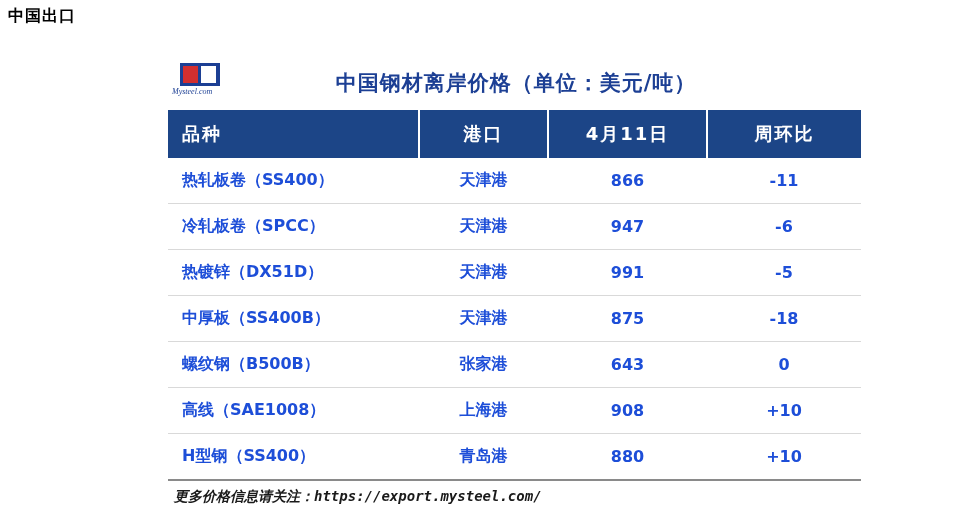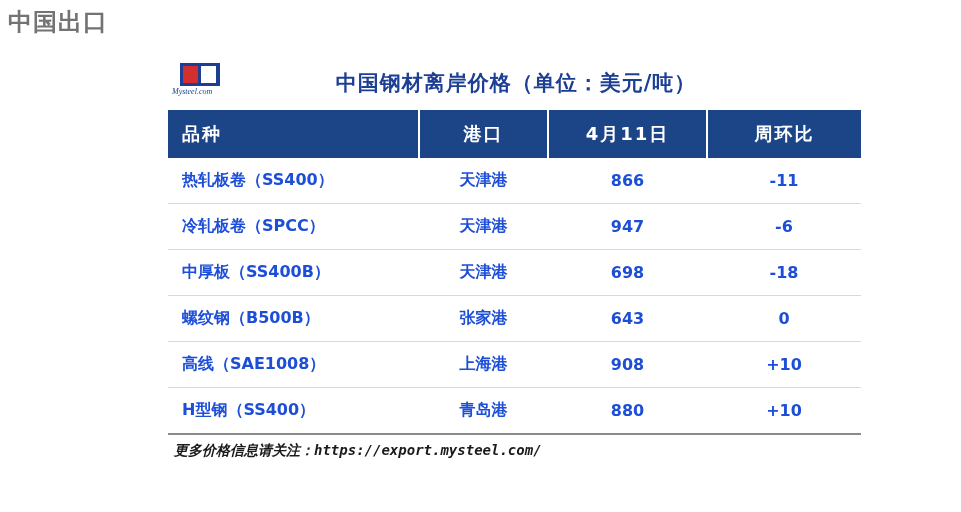--- a/index.html
+++ b/index.html
@@ -11,23 +11,23 @@
     height: 512px;
     background: #ffffff;
     font-family: "Liberation Sans", sans-serif;
     overflow: hidden;
     position: relative;
   }
   .page-heading {
     position: absolute;
     left: 8px;
     top: 6px;
-    font-size: 24px;
-    font-weight: bold;
-    color: #737373;
+    font-size: 16px;
+    font-weight: bold;
+    color: #000000;
     letter-spacing: 1px;
   }
   .card {
     position: absolute;
     left: 168px;
     top: 56px;
     width: 666px;
   }
   .card-header {
     display: flex;
@@ -171,23 +171,29 @@
         <td class="col-price">866</td>
         <td class="col-change chg-down">-11</td>
       </tr>
       <tr>
         <td class="col-variety">冷轧板卷（SPCC）</td>
         <td class="col-port">天津港</td>
         <td class="col-price">947</td>
         <td class="col-change chg-down">-6</td>
       </tr>
       <tr>
+        <td class="col-variety">热镀锌（DX51D）</td>
+        <td class="col-port">天津港</td>
+        <td class="col-price">991</td>
+        <td class="col-change chg-down">-5</td>
+      </tr>
+      <tr>
         <td class="col-variety">中厚板（SS400B）</td>
         <td class="col-port">天津港</td>
-        <td class="col-price">698</td>
+        <td class="col-price">875</td>
         <td class="col-change chg-down">-18</td>
       </tr>
       <tr>
         <td class="col-variety">螺纹钢（B500B）</td>
         <td class="col-port">张家港</td>
         <td class="col-price">643</td>
         <td class="col-change chg-flat">0</td>
       </tr>
       <tr>
         <td class="col-variety">高线（SAE1008）</td>

